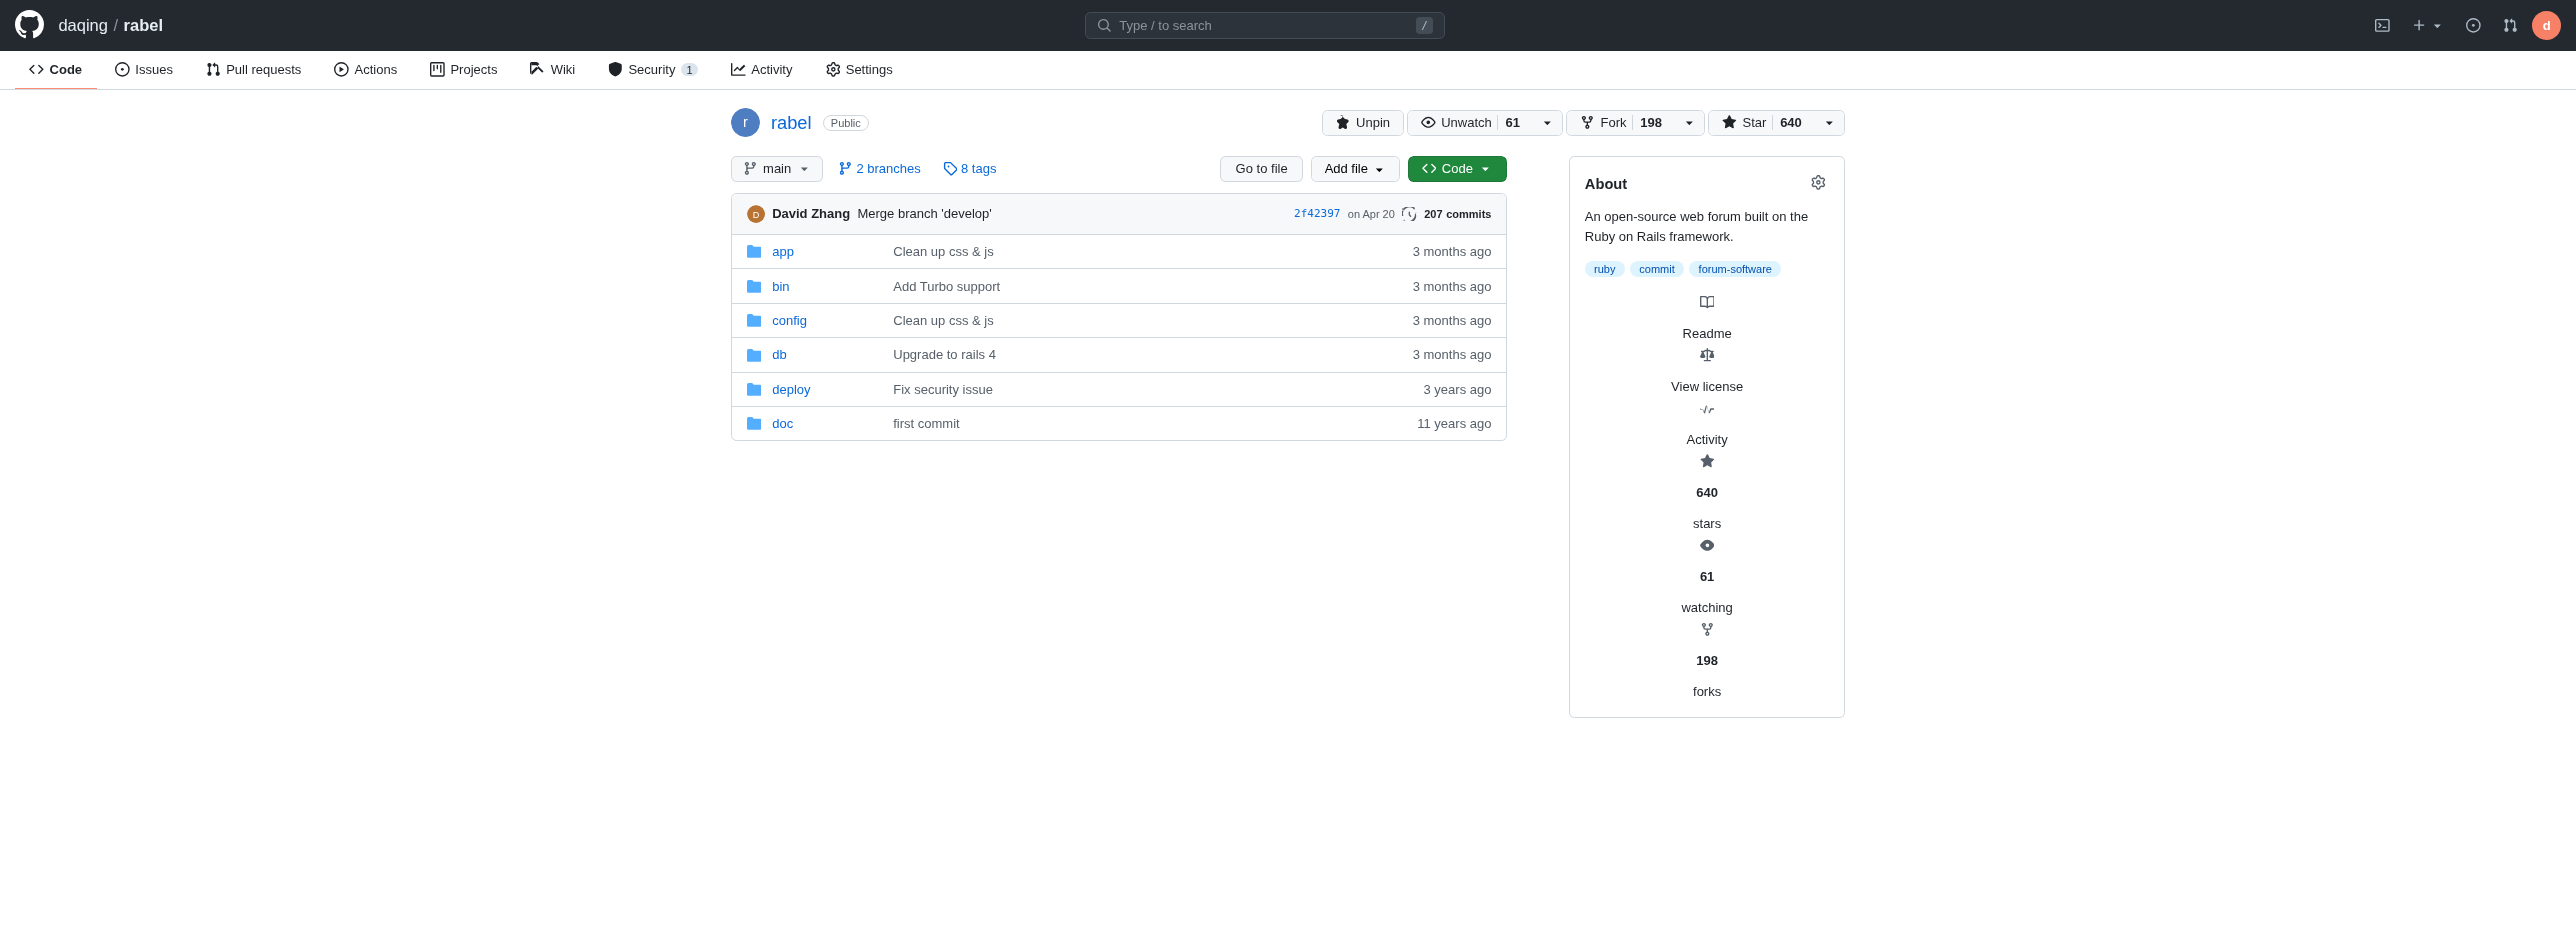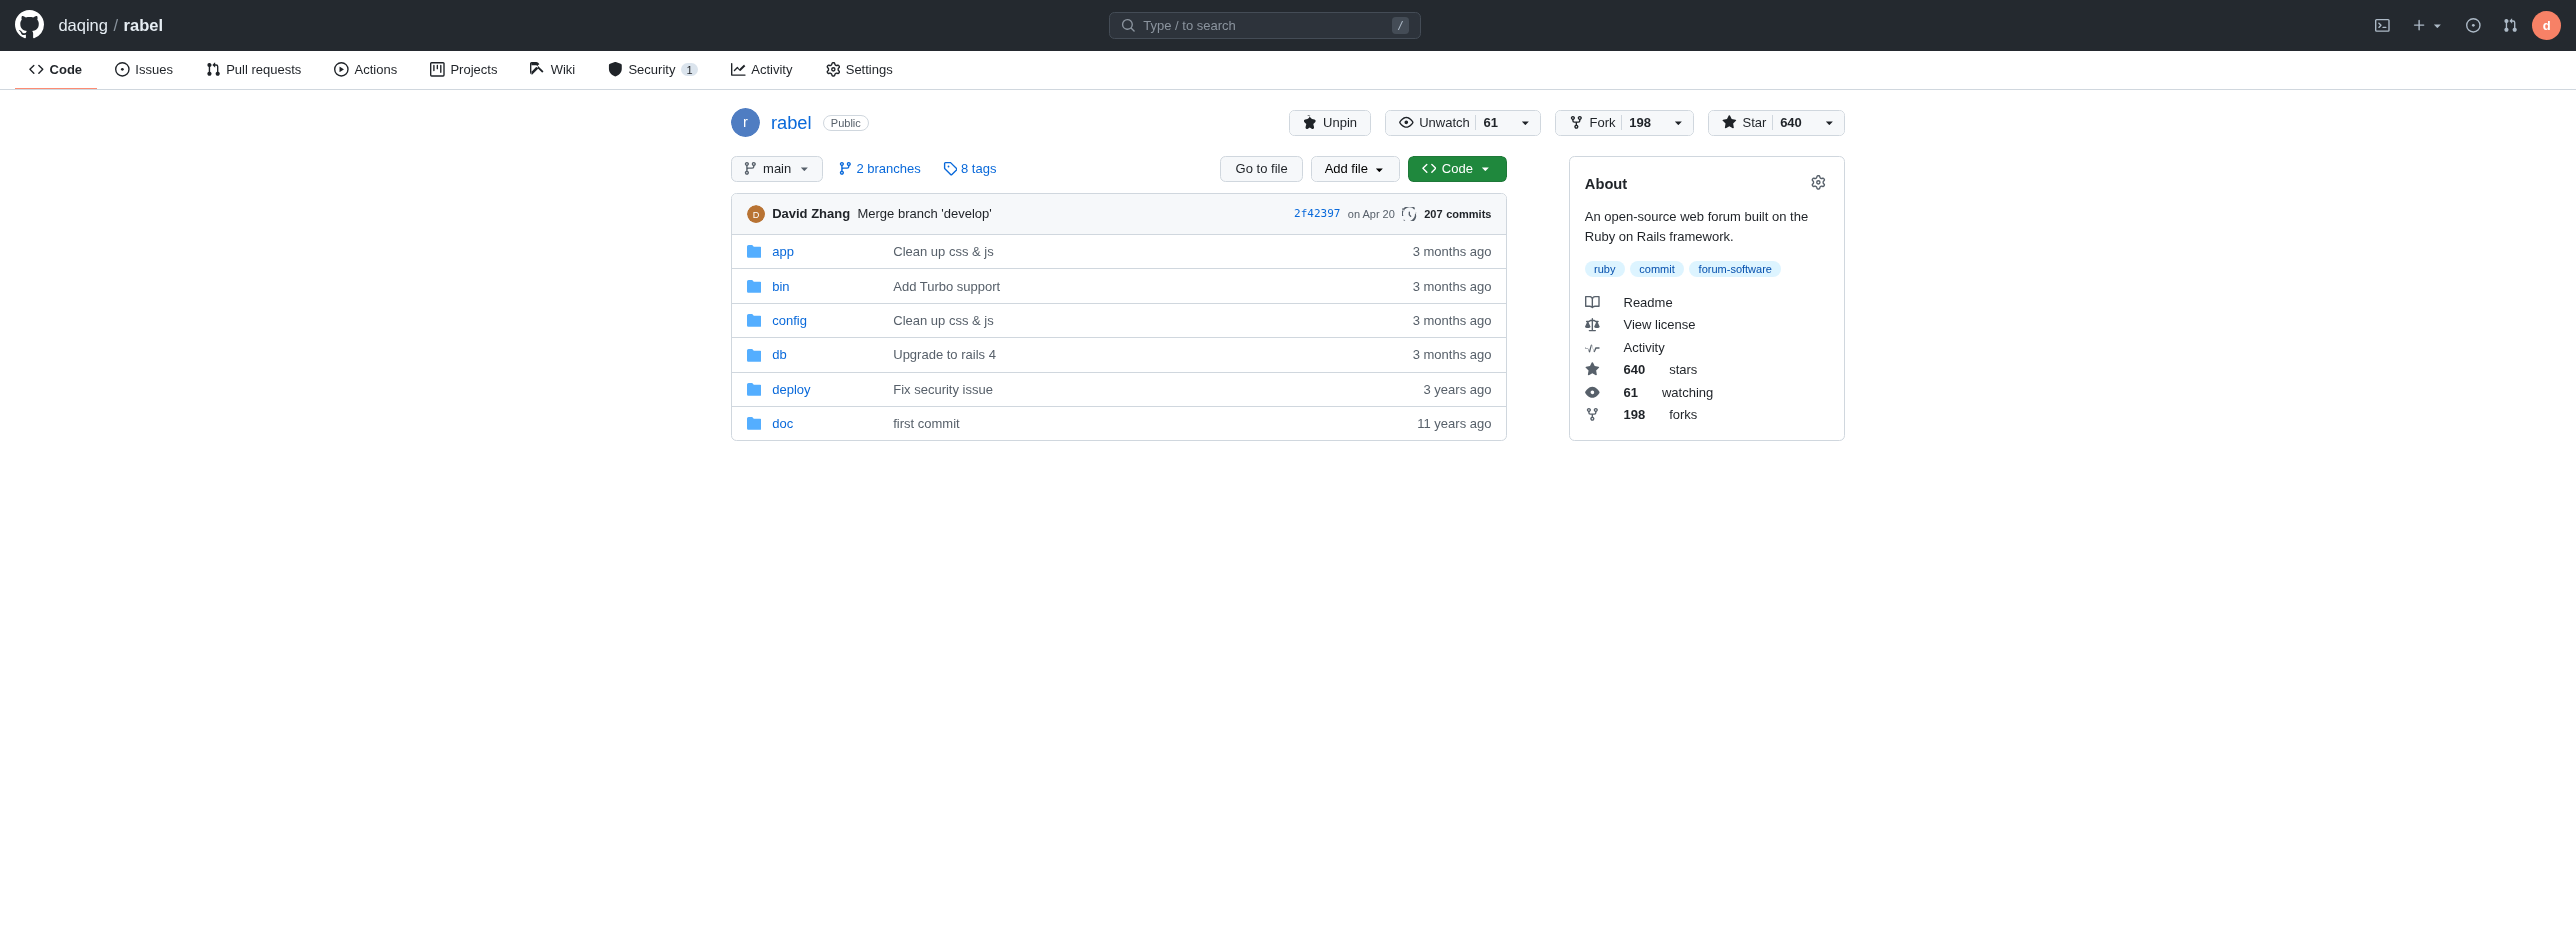--- a/index.html
+++ b/index.html
@@ -5,41 +5,41 @@
     * { box-sizing: border-box; margin: 0; padding: 0; }
     body { font-family: -apple-system, BlinkMacSystemFont, "Segoe UI", Helvetica, Arial, sans-serif; font-size: 13px; color: #1f2328; background: #ffffff; }
 
     
     .header { display: flex; align-items: center; background: #24292f; padding: 0 14.7px; height: 51px; gap: 14.7px; }
     .header-logo { color: white; flex-shrink: 0; }
     .header-breadcrumb { display: flex; align-items: center; gap: 5.5px; color: #e6edf3; font-size: 16.5px; }
     .header-breadcrumb a { color: #e6edf3; text-decoration: none; }
     .header-breadcrumb .slash { color: #8b949e; }
     .header-search { flex: 1; display: flex; justify-content: center; }
-    .search-box { display: flex; align-items: center; background: #2d333b; border: 0.9px solid #444c56; border-radius: 5.5px; padding: 4.6px 11px; gap: 7.3px; width: 312px; color: #8b949e; font-size: 13px; cursor: text; }
+    .search-box { display: flex; align-items: center; background: #2d333b; border: 0.9px solid #444c56; border-radius: 5.5px; padding: 4.6px 11px; gap: 7.3px; width: 360px; color: #8b949e; font-size: 13px; cursor: text; }
     .search-box svg { flex-shrink: 0; }
     .search-hint { margin-left: auto; display: flex; align-items: center; gap: 3.7px; }
     .search-hint kbd { background: #444c56; border-radius: 3.7px; padding: 1.8px 5.5px; font-size: 11px; color: #adbac7; }
     .header-actions { display: flex; align-items: center; gap: 7.3px; }
     .header-btn { background: none; border: none; color: #adbac7; cursor: pointer; display: flex; align-items: center; gap: 3.7px; padding: 3.7px 7.3px; border-radius: 5.5px; font-size: 13px; }
     .header-btn svg { color: #adbac7; }
     .avatar-btn { width: 29px; height: 29px; border-radius: 50%; overflow: hidden; cursor: pointer; }
 
     
     .repo-nav { display: flex; align-items: center; background: #ffffff; border-bottom: 0.9px solid #d0d7de; padding: 0 14.7px; gap: 3.7px; }
     .repo-nav-item { display: flex; align-items: center; gap: 5.5px; padding: 11px 14.7px; font-size: 13px; color: #1f2328; text-decoration: none; border-bottom: 1.8px solid transparent; cursor: pointer; white-space: nowrap; }
     .repo-nav-item.active { border-bottom: 1.8px solid #fd8c73; font-weight: 600; }
     .repo-nav-item .badge { background: #dbe4ed; color: #1f2328; border-radius: 18.3px; padding: 0.9px 5.5px; font-size: 11px; }
 
     
     .main { padding: 18.3px 14.7px; max-width: 1173px; margin: 0 auto; }
     .repo-header { display: flex; align-items: center; gap: 11px; margin-bottom: 18.3px; padding: 0 14.7px; }
     .repo-title { font-size: 18.3px; font-weight: 400; color: #0969da; }
     .public-badge { border: 0.9px solid #d0d7de; border-radius: 18.3px; padding: 0.9px 7.3px; font-size: 11px; color: #57606a; font-weight: 500; }
-    .repo-actions { margin-left: auto; display: flex; gap: 14px; }
+    .repo-actions { margin-left: auto; display: flex; gap: 3px; }
     .repo-btn { display: flex; align-items: center; gap: 5.5px; padding: 4.6px 13px; font-size: 13px; border: 0.9px solid #d0d7de; border-radius: 5.5px; background: #f6f8fa; cursor: pointer; color: #1f2328; text-decoration: none; }
     .repo-btn-count { border-left: 0.9px solid #d0d7de; padding-left: 7.3px; font-weight: 600; }
     .repo-btn-dropdown { padding: 4.6px 7.3px; border-left: 0.9px solid #d0d7de; cursor: pointer; background: #f6f8fa; }
 
     
     .content-layout { display: flex; gap: 22px; padding: 0 14.7px; }
     .content-main { flex: 1; min-width: 0; }
     .content-sidebar { width: 316px; flex-shrink: 0; padding-left: 40px; }
 
     
@@ -68,21 +68,21 @@
     .file-commit { color: #57606a; font-size: 13px; flex: 1; overflow: hidden; text-overflow: ellipsis; white-space: nowrap; }
     .file-time { color: #57606a; font-size: 13px; text-align: right; min-width: 110px; }
 
     
     .about-box { border: 0.9px solid #d0d7de; border-radius: 5.5px; padding: 14.7px; }
     .about-header { display: flex; align-items: center; justify-content: space-between; margin-bottom: 11px; }
     .about-title { font-size: 14.7px; font-weight: 600; }
     .about-desc { font-size: 13px; color: #1f2328; line-height: 1.5; margin-bottom: 14.7px; }
     .topic-tags { display: flex; flex-wrap: wrap; gap: 5.5px; margin-bottom: 14.7px; }
     .topic-tag { background: #ddf4ff; color: #0550ae; border-radius: 18.3px; padding: 1.8px 9.2px; font-size: 11px; font-weight: 500; cursor: pointer; }
-    .about-stat { display: flex; align-items: center; gap: 24px; font-size: 13px; color: #1f2328; padding: 3.7px 0; cursor: pointer; }
+    .about-stat { display: flex; align-items: center; gap: 16px; font-size: 13px; color: #1f2328; padding: 3.7px 0; cursor: pointer; flex-direction: column; }
     .about-stat svg { color: #57606a; }
   </style>
 </head>
 <body>
 
 <header class="header">
   <div class="header-logo">
     <svg width="29" height="29" viewBox="0 0 16 16" fill="white">
       <path d="M8 0C3.58 0 0 3.58 0 8c0 3.54 2.29 6.53 5.47 7.59.4.07.55-.17.55-.38 0-.19-.01-.82-.01-1.49-2.01.37-2.53-.49-2.69-.94-.09-.23-.48-.94-.82-1.13-.28-.15-.68-.52-.01-.53.63-.01 1.08.58 1.23.82.72 1.21 1.87.87 2.33.66.07-.52.28-.87.51-1.07-1.78-.2-3.64-.89-3.64-3.95 0-.87.31-1.59.82-2.15-.08-.2-.36-1.02.08-2.12 0 0 .67-.21 2.2.82.64-.18 1.32-.27 2-.27.68 0 1.36.09 2 .27 1.53-1.04 2.2-.82 2.2-.82.44 1.1.16 1.92.08 2.12.51.56.82 1.27.82 2.15 0 3.07-1.87 3.75-3.65 3.95.29.25.54.73.54 1.48 0 1.07-.01 1.93-.01 2.2 0 .21.15.46.55.38A8.013 8.013 0 0016 8c0-4.42-3.58-8-8-8z"></path>
     </svg>

